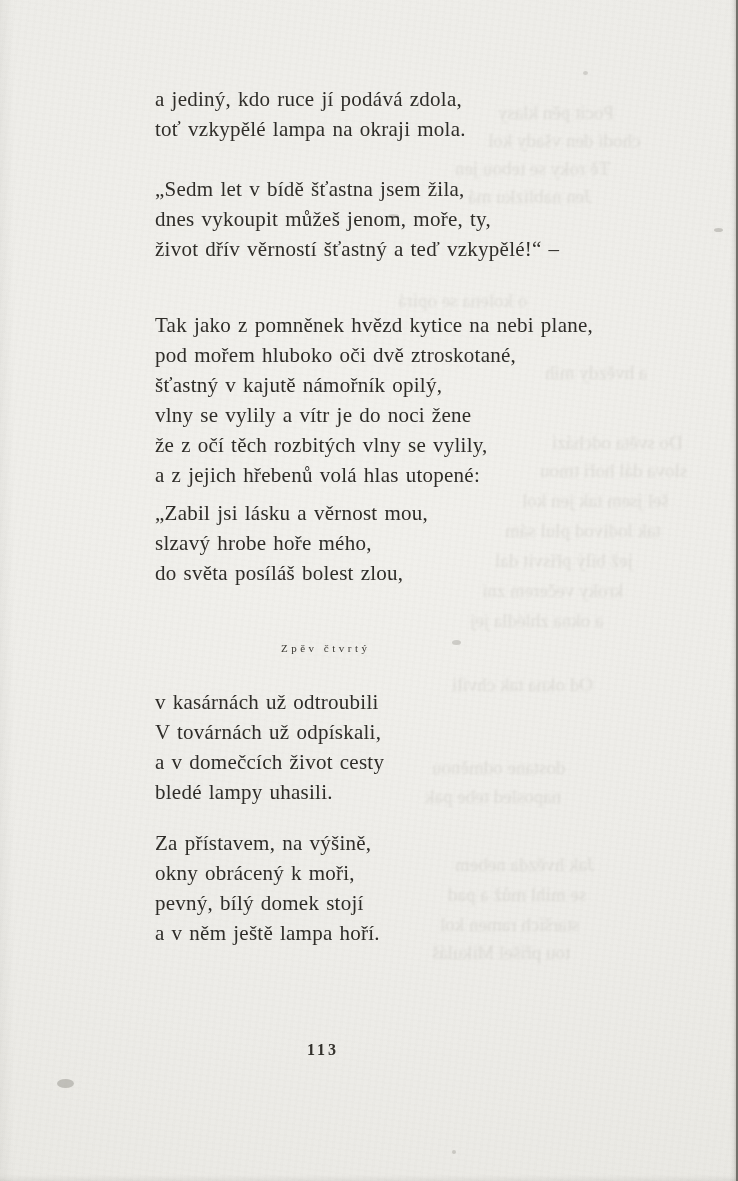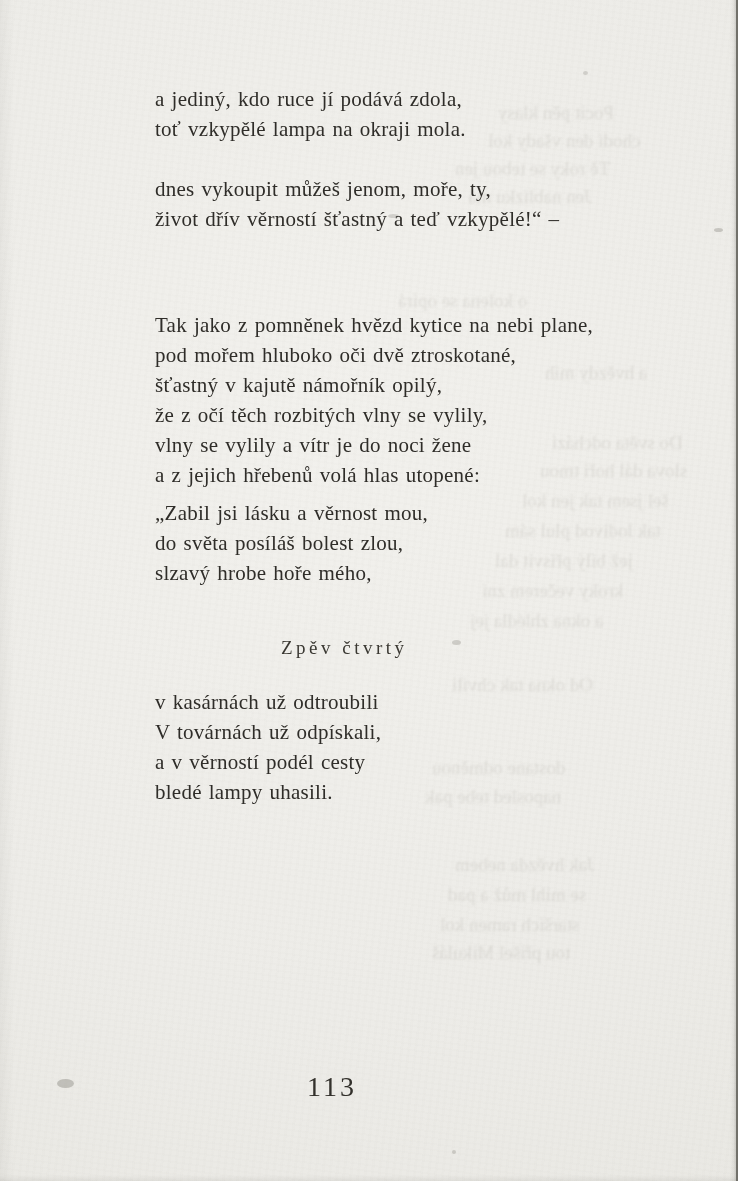--- a/index.html
+++ b/index.html
@@ -24,29 +24,30 @@
   .stanza{
     position:absolute;left:155px;
     color:#2f2d29;
     font-size:21px;line-height:30px;
     letter-spacing:0.25px;word-spacing:1.5px;
     white-space:nowrap;
   }
   .song-heading{
     position:absolute;left:281px;top:638px;
     color:#3a3832;
-    font-size:19px;line-height:20px;
+    font-size:11px;line-height:20px;
     letter-spacing:3.5px;
     white-space:nowrap;
   }
   .page-number{
-    position:absolute;left:307px;top:1071px;
+    position:absolute;left:307px;top:1041px;
     color:#33312c;
-    font-size:28px;letter-spacing:3px;
+    font-size:16px;letter-spacing:3px;
     font-variant-numeric:oldstyle-nums;
+    font-weight:bold;
   }
   
   .ghost{
     position:absolute;
     color:#6e695f;
     font-size:19px;line-height:26px;
     white-space:nowrap;
     transform:scaleX(-1);
     filter:blur(1.2px);
     opacity:0.13;
@@ -109,44 +110,51 @@
       <div class="speck" style="left: 714px; top: 228px; width: 9px; height: 4px; opacity: 0.4;"></div>
       <div class="speck" style="left: 388px; top: 214px; width: 11px; height: 4px; opacity: 0.3;"></div>
     </div>
 
   <div class="poem">
     <div class="stanza" style="top:84px">
         <div class="line">a jediný, kdo ruce jí podává zdola,</div>
         <div class="line">toť vzkypělé lampa na okraji mola.</div>
       </div>
     <div class="stanza" style="top:174px">
+        <div class="line">„Sedm let v bídě šťastna jsem žila,</div>
         <div class="line">dnes vykoupit můžeš jenom, moře, ty,</div>
         <div class="line">život dřív věrností šťastný a teď vzkypělé!“ –</div>
       </div>
     <div class="stanza" style="top:310px">
         <div class="line">Tak jako z pomněnek hvězd kytice na nebi plane,</div>
         <div class="line">pod mořem hluboko oči dvě ztroskotané,</div>
         <div class="line">šťastný v kajutě námořník opilý,</div>
+        <div class="line">vlny se vylily a vítr je do noci žene</div>
         <div class="line">že z očí těch rozbitých vlny se vylily,</div>
-        <div class="line">vlny se vylily a vítr je do noci žene</div>
         <div class="line">a z jejich hřebenů volá hlas utopené:</div>
       </div>
     <div class="stanza" style="top:498px">
         <div class="line">„Zabil jsi lásku a věrnost mou,</div>
+        <div class="line">slzavý hrobe hoře mého,</div>
         <div class="line">do světa posíláš bolest zlou,</div>
-        <div class="line">slzavý hrobe hoře mého,</div>
       </div>
 
     <div class="song-heading">Zpěv čtvrtý</div>
 
     <div class="stanza" style="top:687px">
         <div class="line">v kasárnách už odtroubili</div>
         <div class="line">V továrnách už odpískali,</div>
-        <div class="line">a v věrností podél cesty</div>
+        <div class="line">a v domečcích život cesty</div>
         <div class="line">bledé lampy uhasili.</div>
+      </div>
+    <div class="stanza" style="top:828px">
+        <div class="line">Za přístavem, na výšině,</div>
+        <div class="line">okny obrácený k moři,</div>
+        <div class="line">pevný, bílý domek stojí</div>
+        <div class="line">a v něm ještě lampa hoří.</div>
       </div>
   </div>
 
   <div class="page-number">113</div>
 
   <div class="edge-left"></div>
   <div class="edge-bottom"></div>
   <div class="edge-right"></div>
   <div class="edge-line"></div>
 </div>

